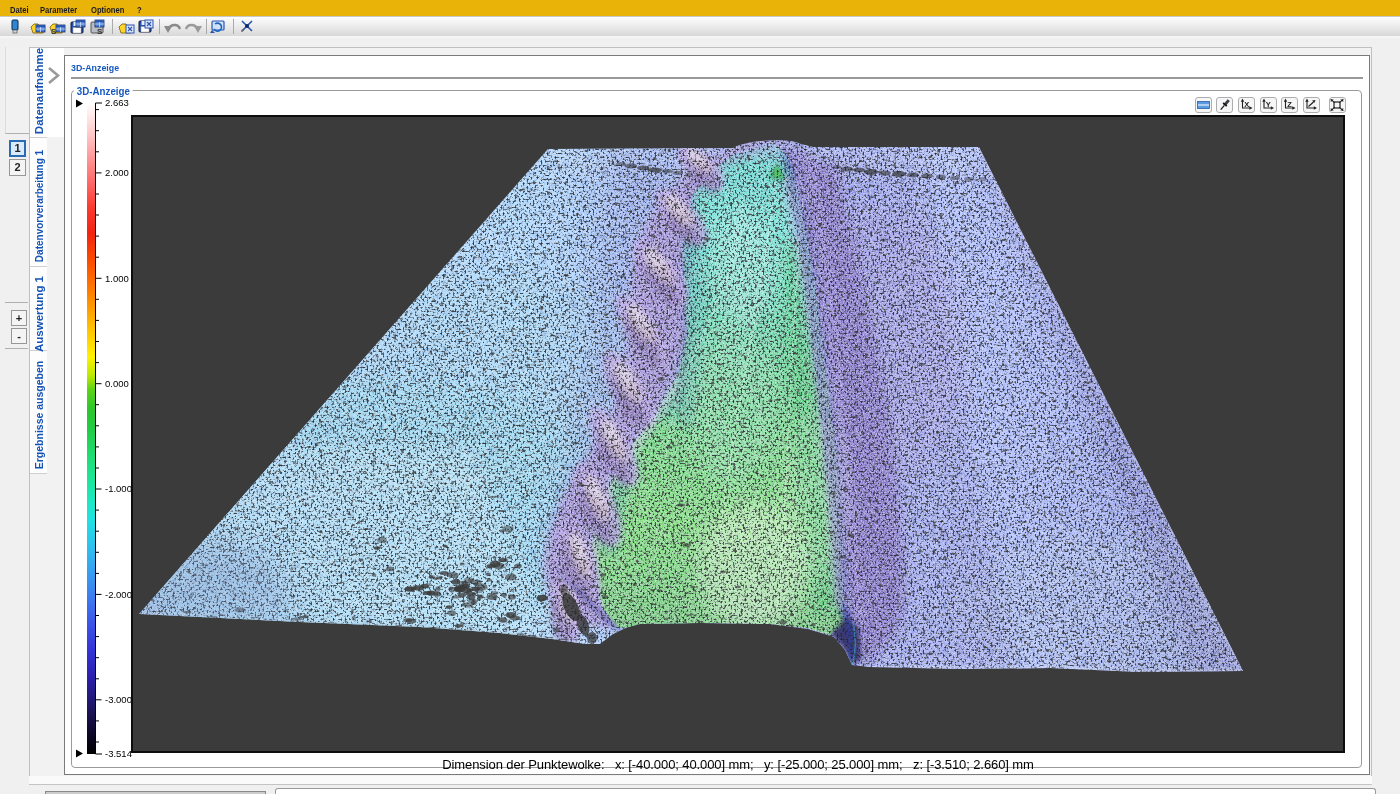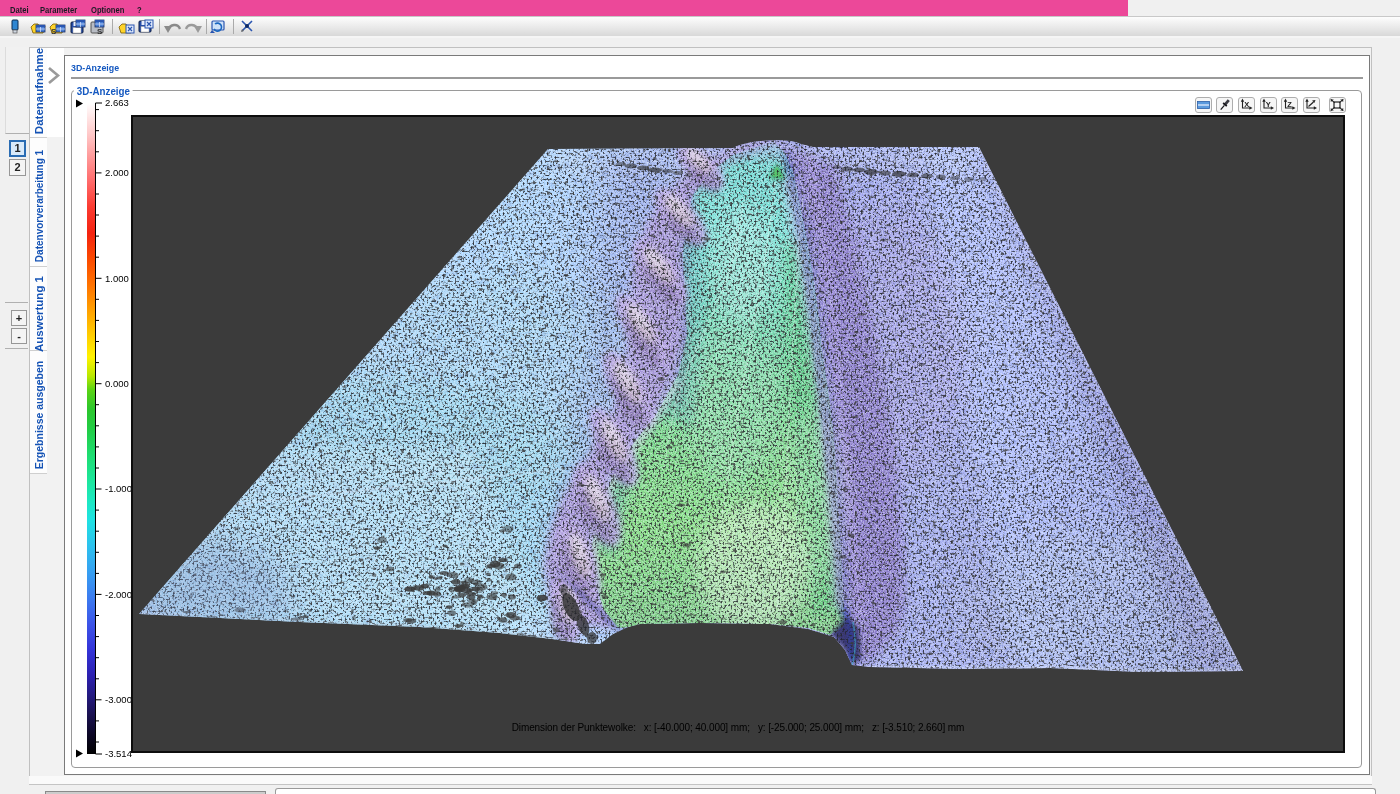--- a/index.html
+++ b/index.html
@@ -1,35 +1,35 @@
 <!DOCTYPE html>
 <html><head><meta charset="utf-8"><style>
 html,body{margin:0;padding:0;width:1400px;height:794px;background:#f0f0f0;
 font-family:"Liberation Sans",sans-serif;overflow:hidden;position:relative}
-#menubar{position:absolute;left:0;top:0;width:1128px;height:16px;background:#ec4899;}
+#menubar{position:absolute;left:0;top:0;width:1400px;height:16px;background:#eab308;}
 #menubar span{position:absolute;top:4px;font-size:9.5px;font-weight:bold;color:#1b1b24;transform:scaleX(0.8);transform-origin:0 50%}
 #toolbar{position:absolute;left:0;top:16px;width:1400px;height:19px;
 background:linear-gradient(#fdfdfd,#e9e9e9 55%,#d8d8d8);border-top:1px solid #c8c8c8;border-bottom:1px solid #9a9a9a}
 #toolbar:after{content:"";position:absolute;left:0;top:19px;width:1400px;height:2px;background:#f5f5f5}
 .tsep{position:absolute;top:2px;width:1px;height:15px;background:#aaa}
 #outerpanel{position:absolute;left:29px;top:47px;width:1343px;height:737px;background:#f2f2f2;border:1px solid #c0c0c0;box-sizing:border-box}
 #seltab{position:absolute;left:30px;top:48px;width:34px;height:89px;background:#fff}
 #tabstrip{position:absolute;left:30px;top:48px;width:17px;height:426px;background:#fdfdfd}
 .tabsep{position:absolute;left:30px;width:17px;height:1px;background:#cfcfcf}
 .vt{position:absolute;transform:translate(-50%,-50%) rotate(-90deg);white-space:nowrap;
 font-size:11.5px;font-weight:bold;color:#1553b5}
 .sqbtn{position:absolute;box-sizing:border-box;font-size:11px;font-weight:bold;color:#222;
 text-align:center;background:#f4f4f4;border:1px solid #979797}
 #innerpanel{position:absolute;left:64px;top:55px;width:1306px;height:720px;background:#fff;border:1px solid #7a7a7a;box-sizing:border-box}
 #hdr{position:absolute;left:71px;top:62px;font-size:9.5px;font-weight:bold;color:#1458c0;transform:scaleX(0.93);transform-origin:0 0}
 #hdrsep{position:absolute;left:71px;top:77px;width:1292px;height:1.5px;background:#9a9a9a}
 #groupbox{position:absolute;left:71px;top:90px;width:1291px;height:678px;border:1px solid #9a9a9a;border-radius:4px;box-sizing:border-box}
 #gblabel{position:absolute;left:74px;top:85px;font-size:10.5px;font-weight:bold;color:#1458c0;background:#fff;padding:0 3px;transform:scaleX(0.93);transform-origin:0 0}
 #viewport{position:absolute;left:131px;top:115px;width:1214px;height:638px;background:#3b3b3b;border:2px solid #0d0d0d;box-sizing:border-box}
-#status{position:absolute;left:131px;top:722px;width:1214px;height:12px;text-align:center;font-size:10px;color:#000;letter-spacing:-0.1px}
+#status{position:absolute;left:131px;top:757px;width:1214px;height:12px;text-align:center;font-size:13px;color:#000;letter-spacing:-0.1px}
 .vpbtn{position:absolute;top:97px;width:17px;height:16px;background:#f6f6f6;border:1px solid #adadad;border-radius:3px;box-sizing:border-box}
 #botwhite{position:absolute;left:29px;top:776px;width:1343px;height:8px;background:#fafafa;border-bottom:1px solid #c4c4c4}
 #botbox1{position:absolute;left:45px;top:791px;width:219px;height:3px;background:#cccccc;border:1px solid #8a8a8a;border-bottom:none}
 #botbox2{position:absolute;left:275px;top:788px;width:1099px;height:6px;background:#fff;border:1px solid #9a9a9a;border-bottom:none;border-radius:3px 3px 0 0}
 </style></head>
 <body>
 <div id="menubar">
  <span style="left:9.5px">Datei</span>
  <span style="left:39.5px">Parameter</span>
  <span style="left:90.5px">Optionen</span>

